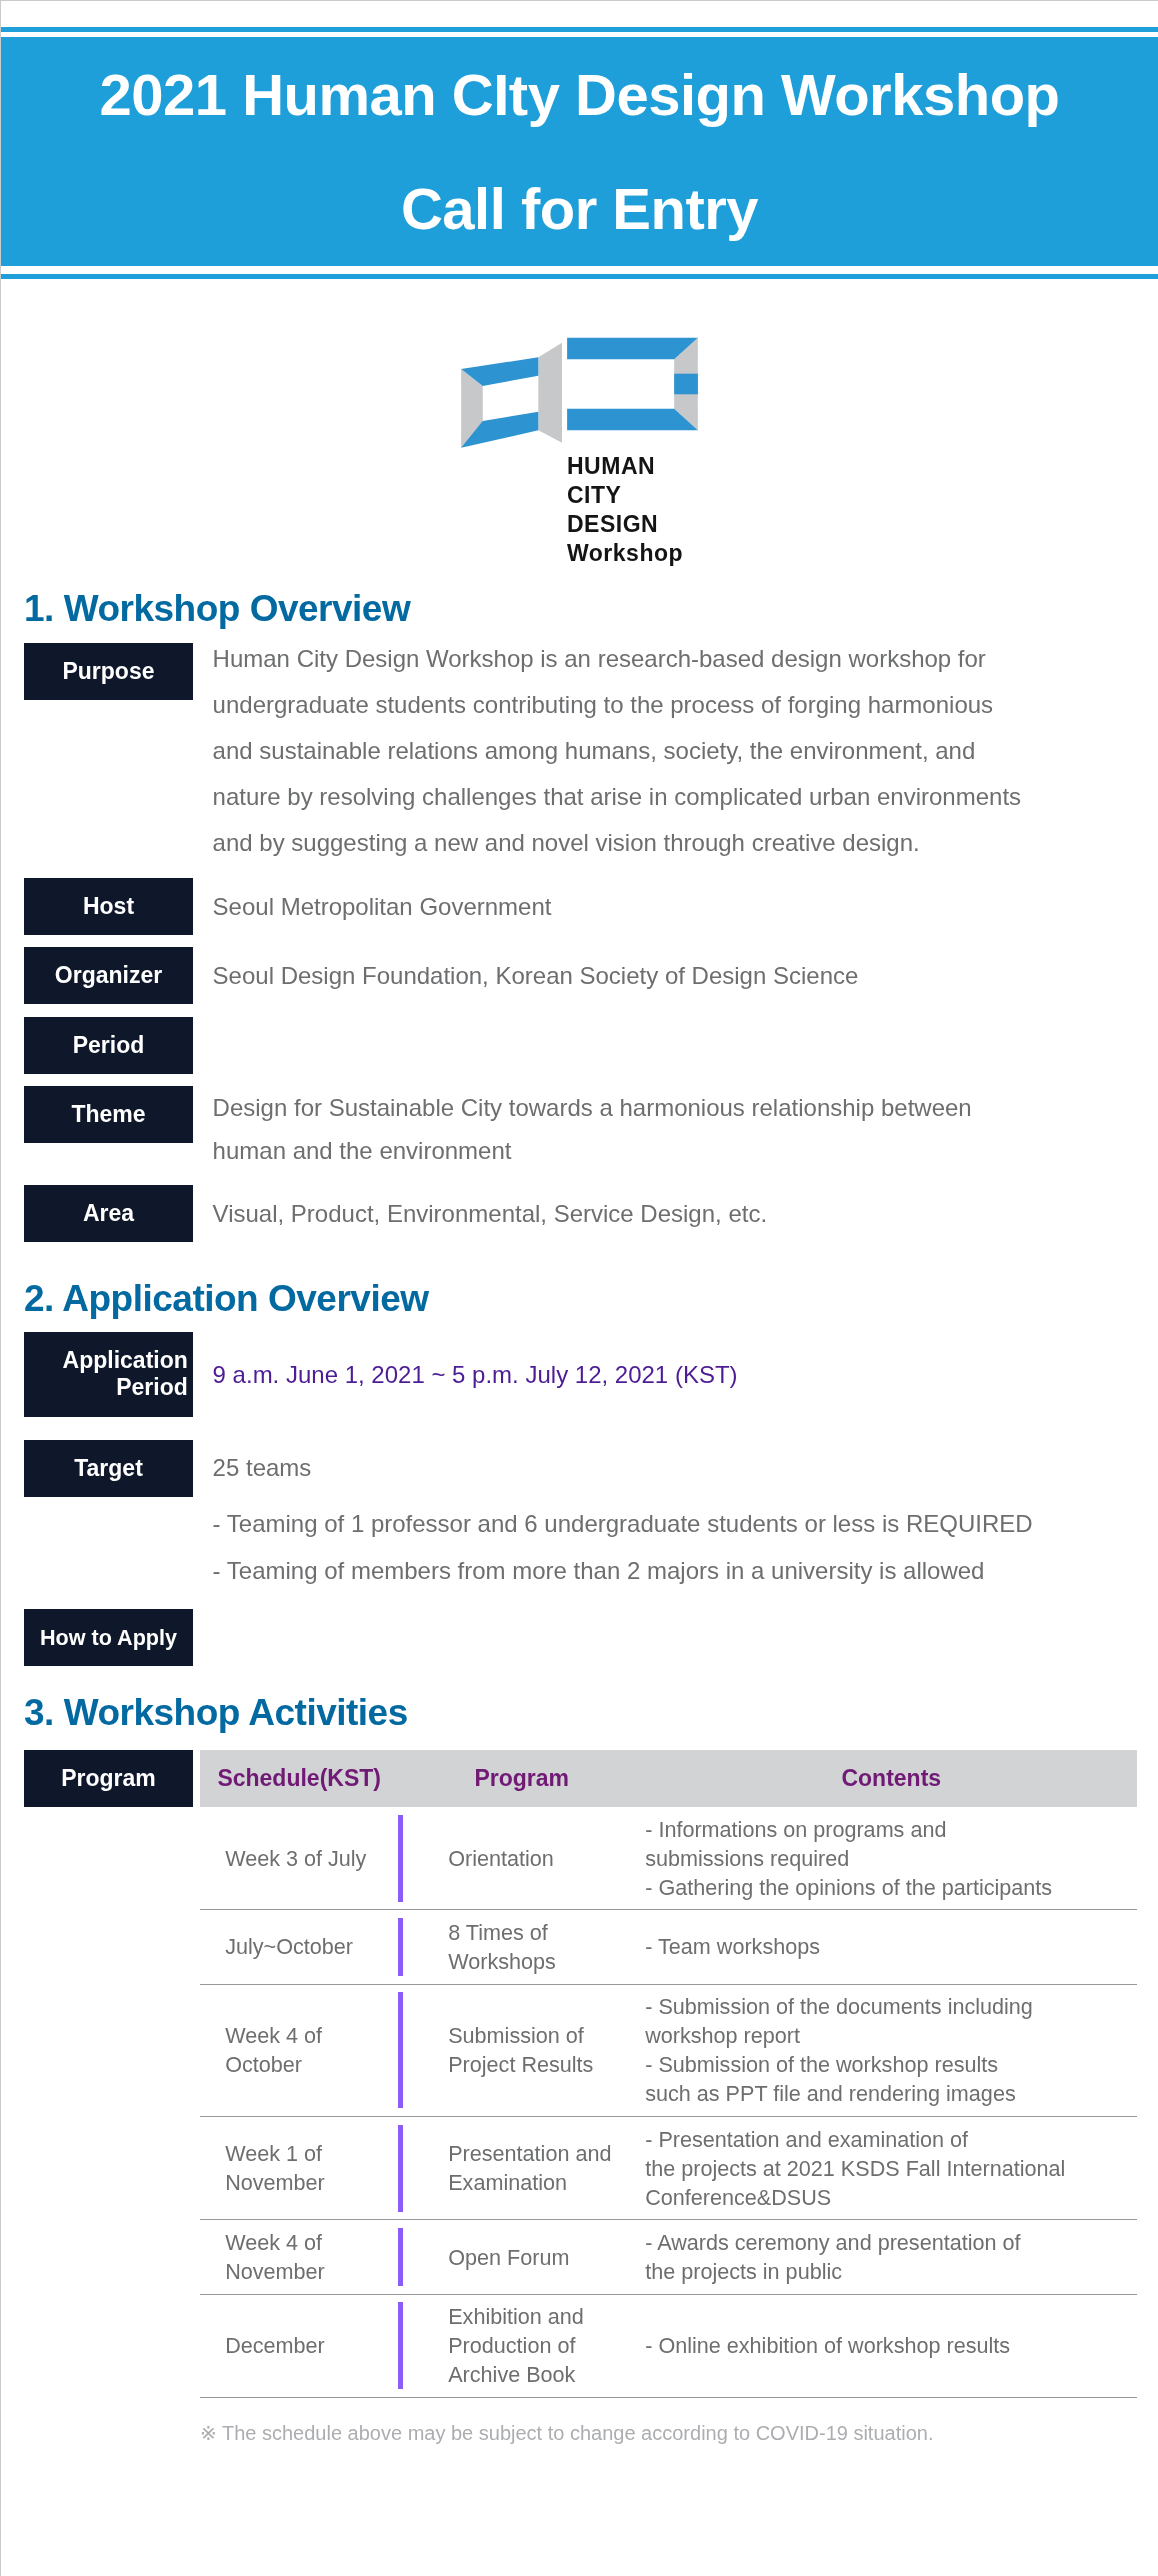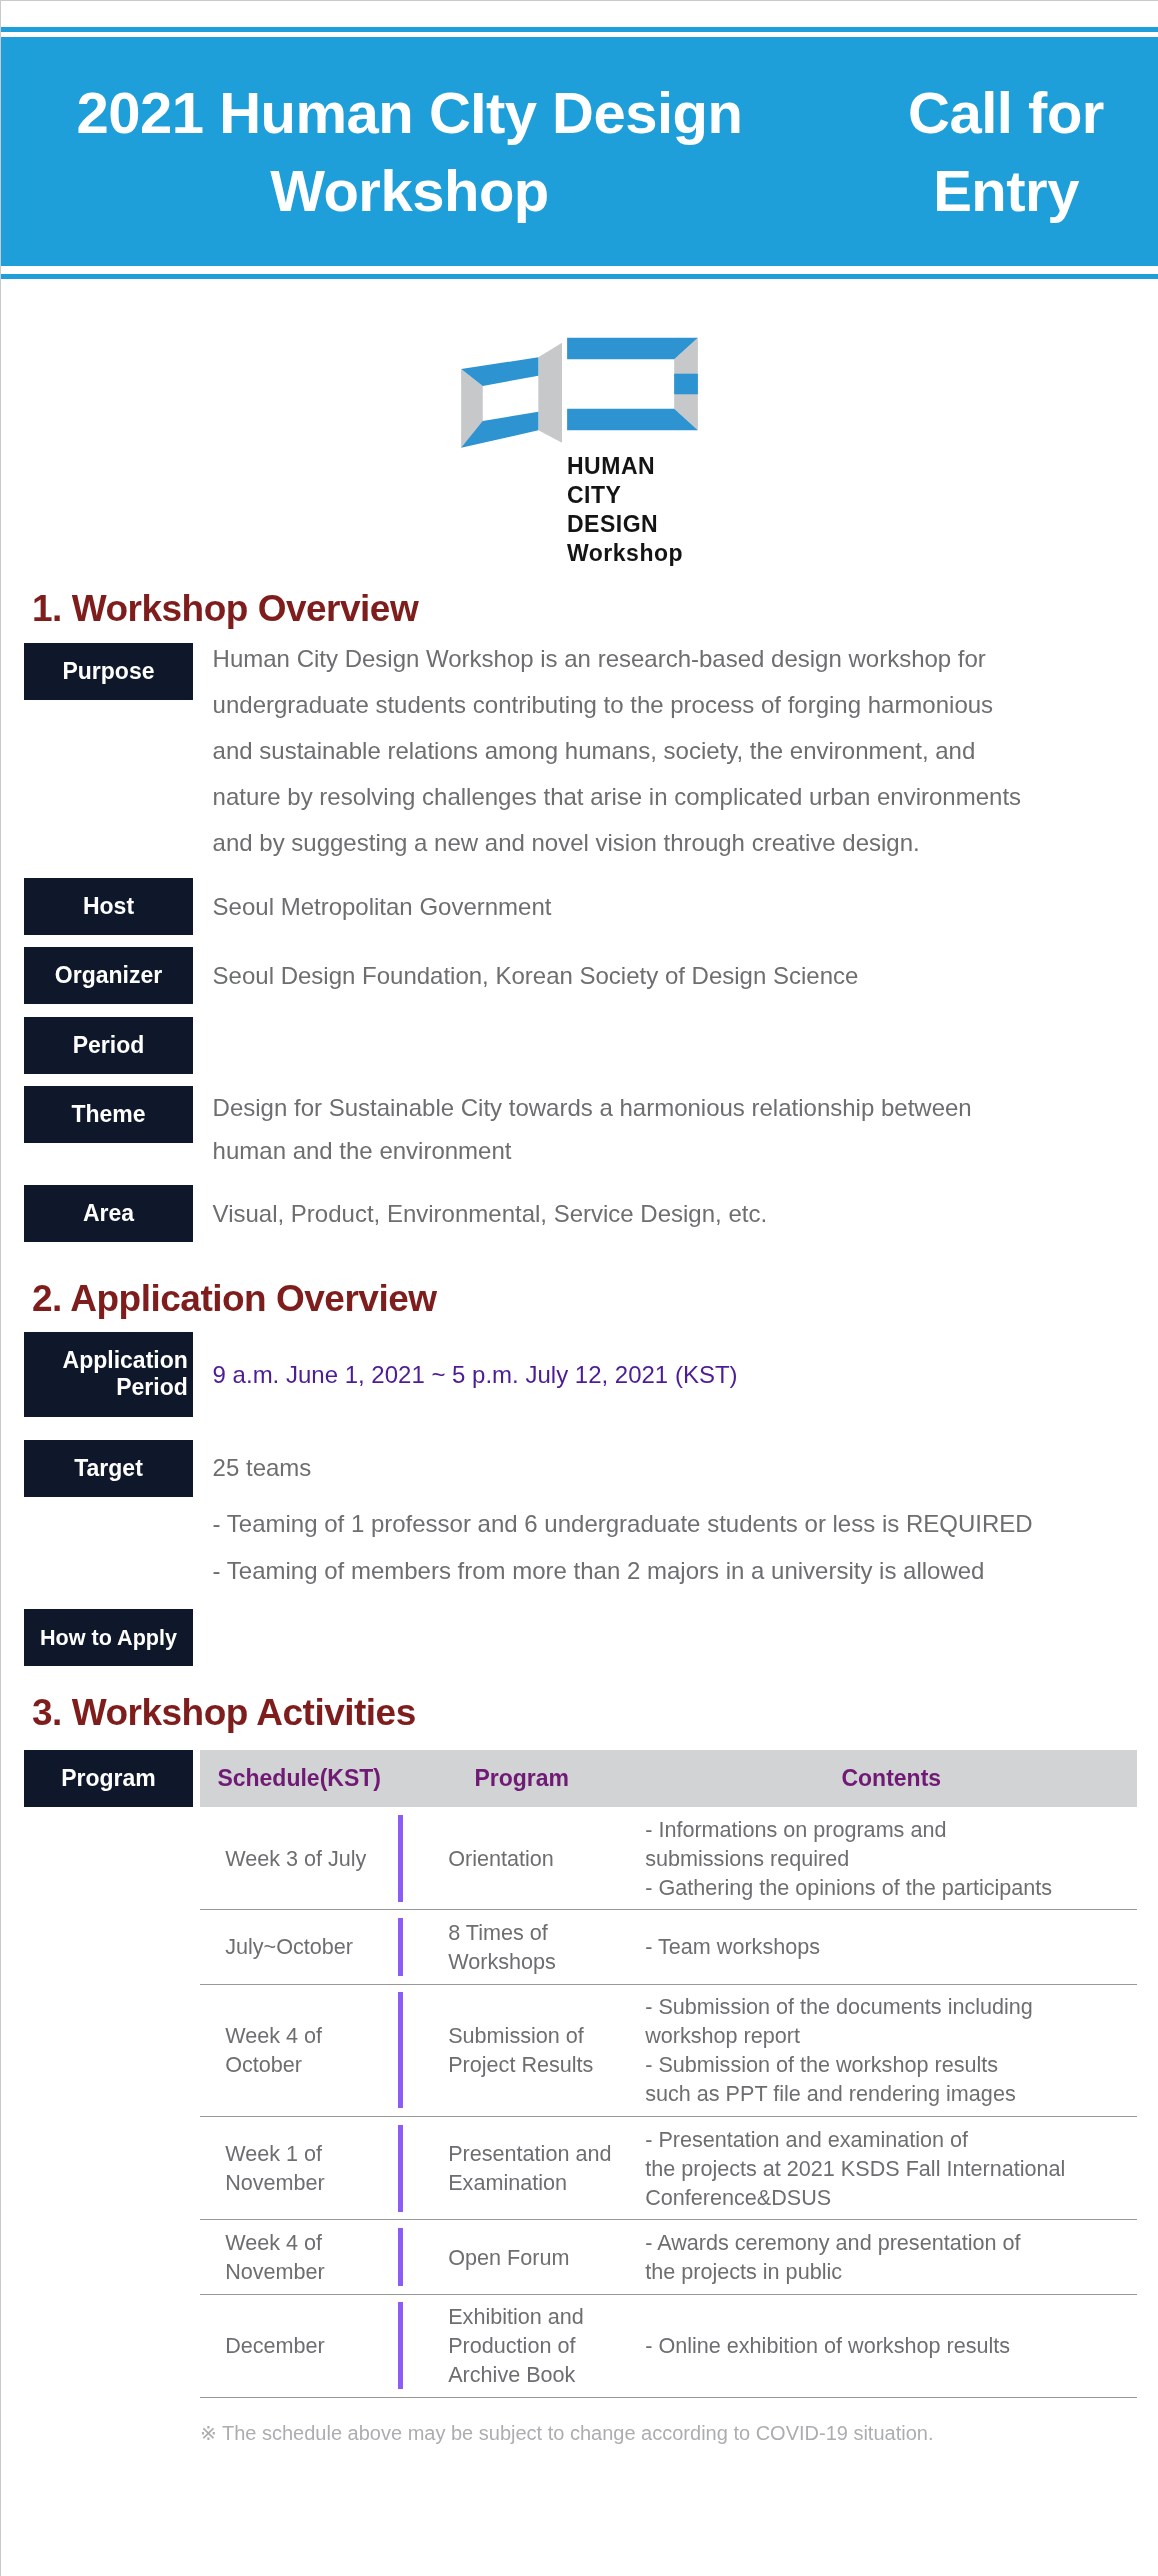--- a/index.html
+++ b/index.html
@@ -4,29 +4,29 @@
 <style>
   html,body{margin:0;padding:0;background:#fff;}
   .page{
     position:relative;width:1159px;height:3074px;box-sizing:border-box;
     border:1px solid #C9CACB;background:#fff;overflow:hidden;
     font-family:"Liberation Sans","DejaVu Sans",sans-serif;color:#6D6E70;
   }
   .rule{height:5.2px;background:#1F9FD9;}
   .rule.top{margin-top:26px;}
   .rule.bottom{margin-top:7.2px;}
-  .banner{margin-top:5.2px;height:229px;background:#1F9FD9;display:flex;justify-content:center;align-items:center;gap:36px;}
+  .banner{margin-top:5.2px;height:229px;background:#1F9FD9;display:flex;flex-direction:column;justify-content:center;align-items:center;gap:36px;}
   .banner .t{color:#fff;font-weight:700;font-size:58px;line-height:78px;text-align:center;letter-spacing:-0.5px;}
   
   .logo{width:247px;margin:41px auto 0;}
   .logo svg{display:block;}
   .logo-text{margin:3.1px 0 0 111px;color:#141414;font-weight:700;font-size:23px;line-height:29px;letter-spacing:0.5px;}
   
   .content{padding:0 20.6px 0 23px;}
-  h2.sec{color:#7f1d1d;font-weight:700;font-size:37px;margin:8px;letter-spacing:-0.5px;}
+  h2.sec{color:#0369a1;font-weight:700;font-size:37px;margin:0;letter-spacing:-0.5px;}
   #sec1{margin-top:20.6px;}
   #sec2{margin-top:36px;}
   #sec3{margin-top:26px;}
   .row{display:flex;margin-top:12.4px;align-items:center;}
   .row.tall{align-items:flex-start;}
   .label{flex:0 0 169px;min-height:57px;background:#0f172a;color:#fff;font-weight:700;font-size:23px;
          display:flex;align-items:center;justify-content:center;text-align:right;line-height:27px;box-sizing:border-box;padding:3.1px 5.2px;}
   .label.small{font-size:21.6px;}
   .label.tall2{min-height:85px;}
   .rcol{margin-left:19.6px;flex:1;}

